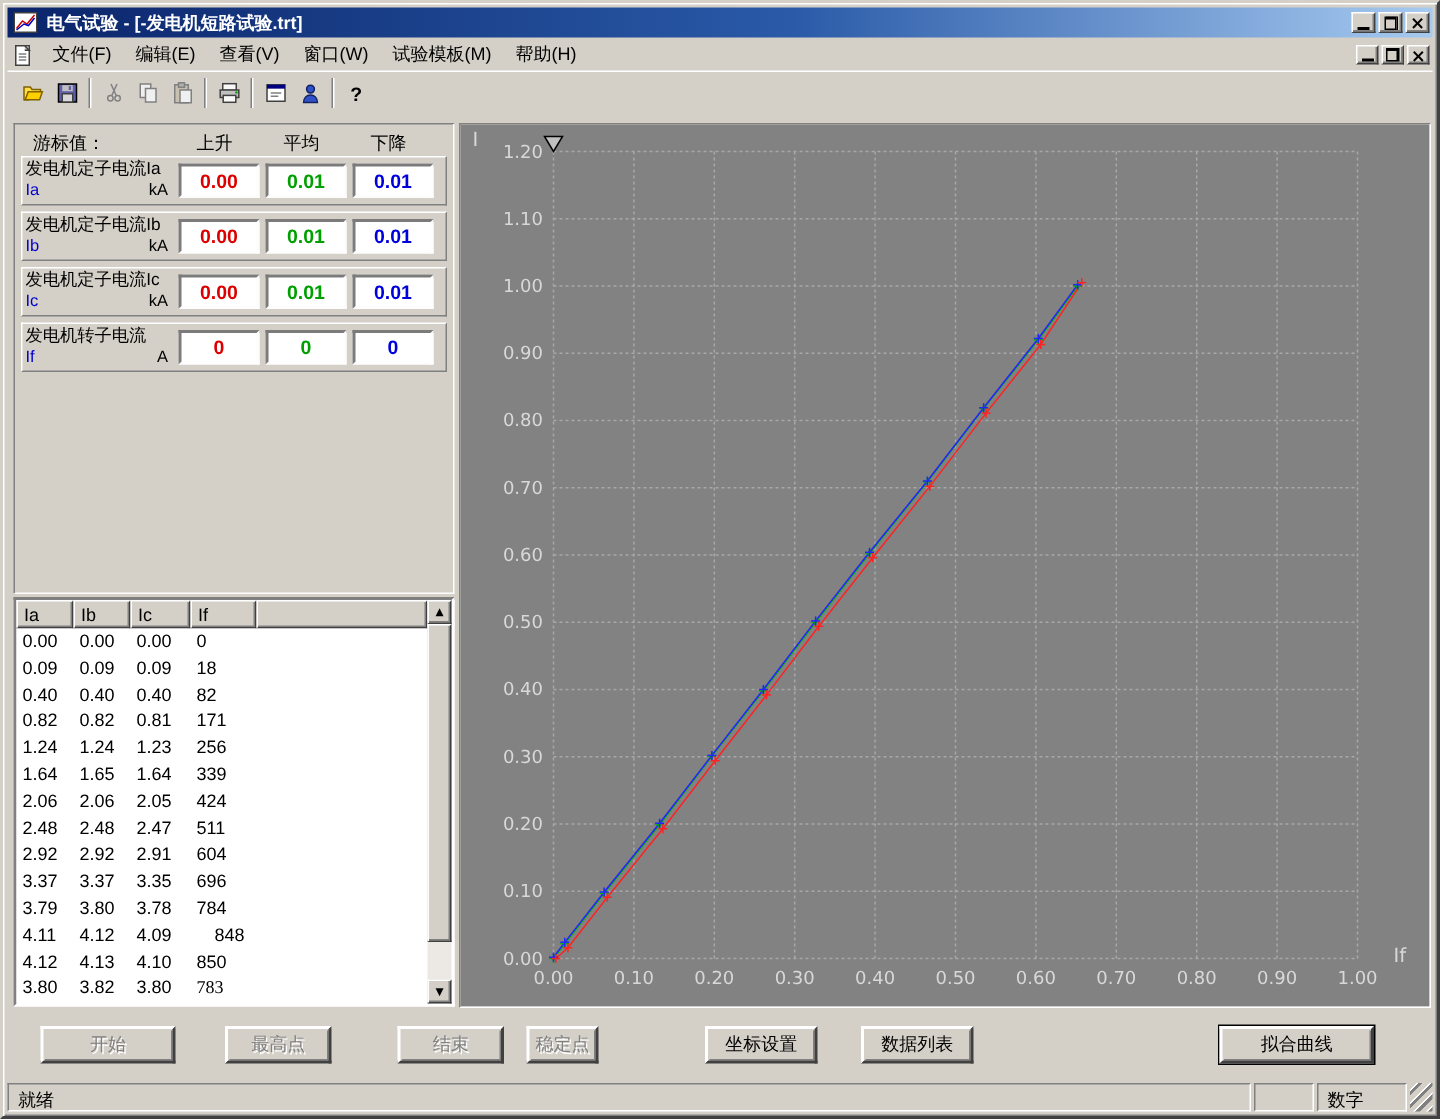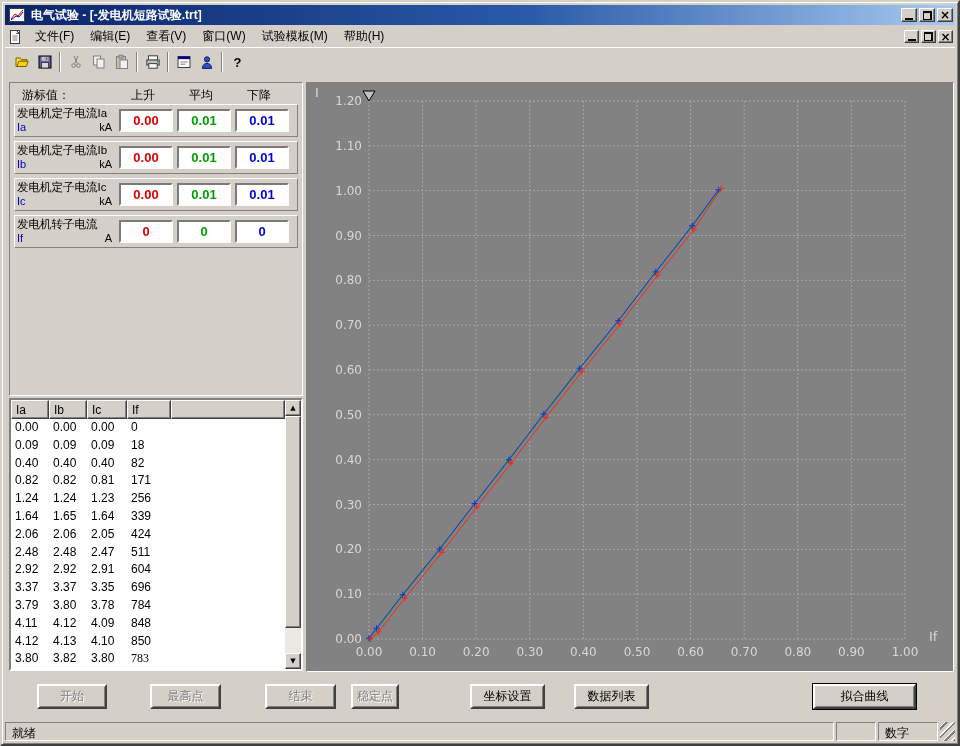--- a/index.html
+++ b/index.html
@@ -316,21 +316,21 @@
         <div class="tr">
           <div class="td" style="width: 38px;">3.79</div>
           <div class="td" style="width: 38px;">3.80</div>
           <div class="td" style="width: 40px;">3.78</div>
           <div class="td" style="width: 44px;">784</div>
         </div>
         <div class="tr">
           <div class="td" style="width: 38px;">4.11</div>
           <div class="td" style="width: 38px;">4.12</div>
           <div class="td" style="width: 40px;">4.09</div>
-          <div class="td" style="width: 44px;">848</div>
+          <div class="td" style="width: 44px; margin-left: 12px;">848</div>
         </div>
         <div class="tr">
           <div class="td" style="width: 38px;">4.12</div>
           <div class="td" style="width: 38px;">4.13</div>
           <div class="td" style="width: 40px;">4.10</div>
           <div class="td" style="width: 44px;">850</div>
         </div>
         <div class="tr">
           <div class="td" style="width: 38px;">3.80</div>
           <div class="td" style="width: 38px;">3.82</div>
@@ -471,21 +471,21 @@
         <line x1="350.368" y1="189.40166666666664" x2="350.368" y2="195.40166666666664" stroke="#ff2222"></line>
         <line x1="383.816" y1="146.67166666666662" x2="389.816" y2="146.67166666666662" stroke="#ff2222"></line>
         <line x1="386.816" y1="143.67166666666662" x2="386.816" y2="149.67166666666662" stroke="#ff2222"></line>
         <line x1="411.15200000000004" y1="105.42500000000007" x2="417.15200000000004" y2="105.42500000000007" stroke="#ff2222"></line>
         <line x1="414.15200000000004" y1="102.42500000000007" x2="414.15200000000004" y2="108.42500000000007" stroke="#ff2222"></line>
         <polygon points="56,8 68,8 62,18" fill="#c0c0c0" stroke="#000"></polygon>
       </svg>
   </div>
 
   <div id="bottom-buttons">
-      <button class="pbtn disabled" style="left: 35px; width: 70px;">开始</button>
+      <button class="pbtn disabled" style="left: 25px; width: 90px;">开始</button>
       <button class="pbtn disabled" style="left: 148px; width: 71px;">最高点</button>
       <button class="pbtn disabled" style="left: 263px; width: 71px;">结束</button>
       <button class="pbtn disabled" style="left: 349px; width: 48px;">稳定点</button>
       <button class="pbtn" style="left: 468px; width: 75px;">坐标设置</button>
       <button class="pbtn" style="left: 572px; width: 75px;">数据列表</button>
       <button class="pbtn default" style="left: 811px; width: 103px;">拟合曲线</button>
     </div>
 
   <div class="statusbar">
     <span class="spanel sp-ready">就绪</span>

